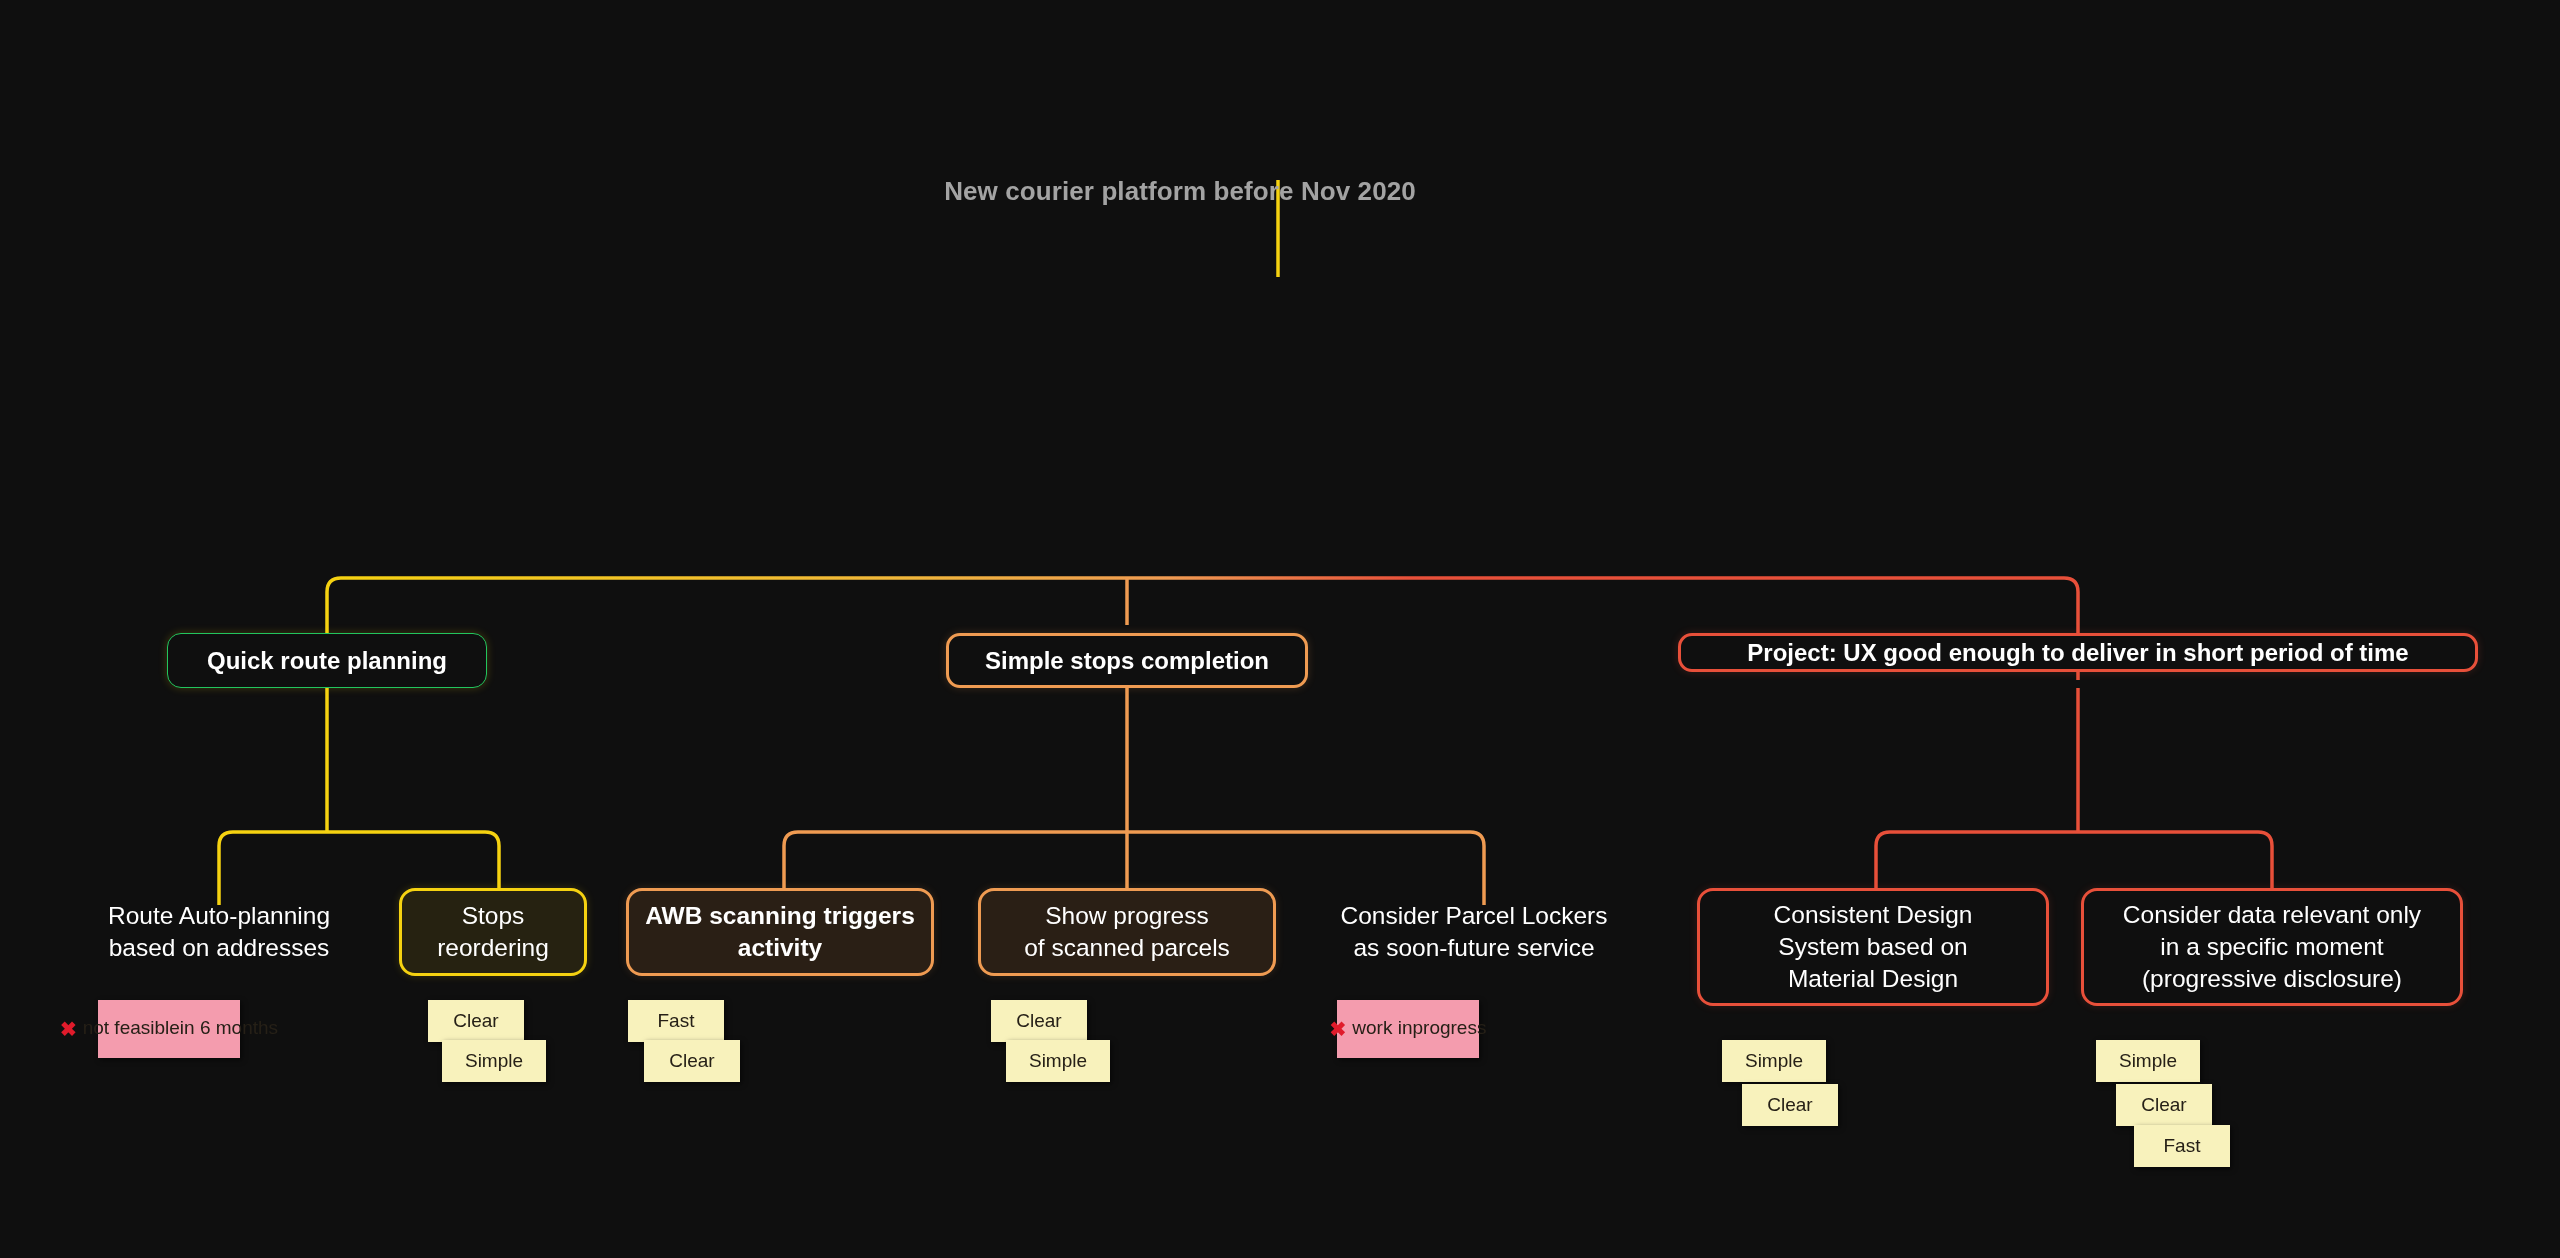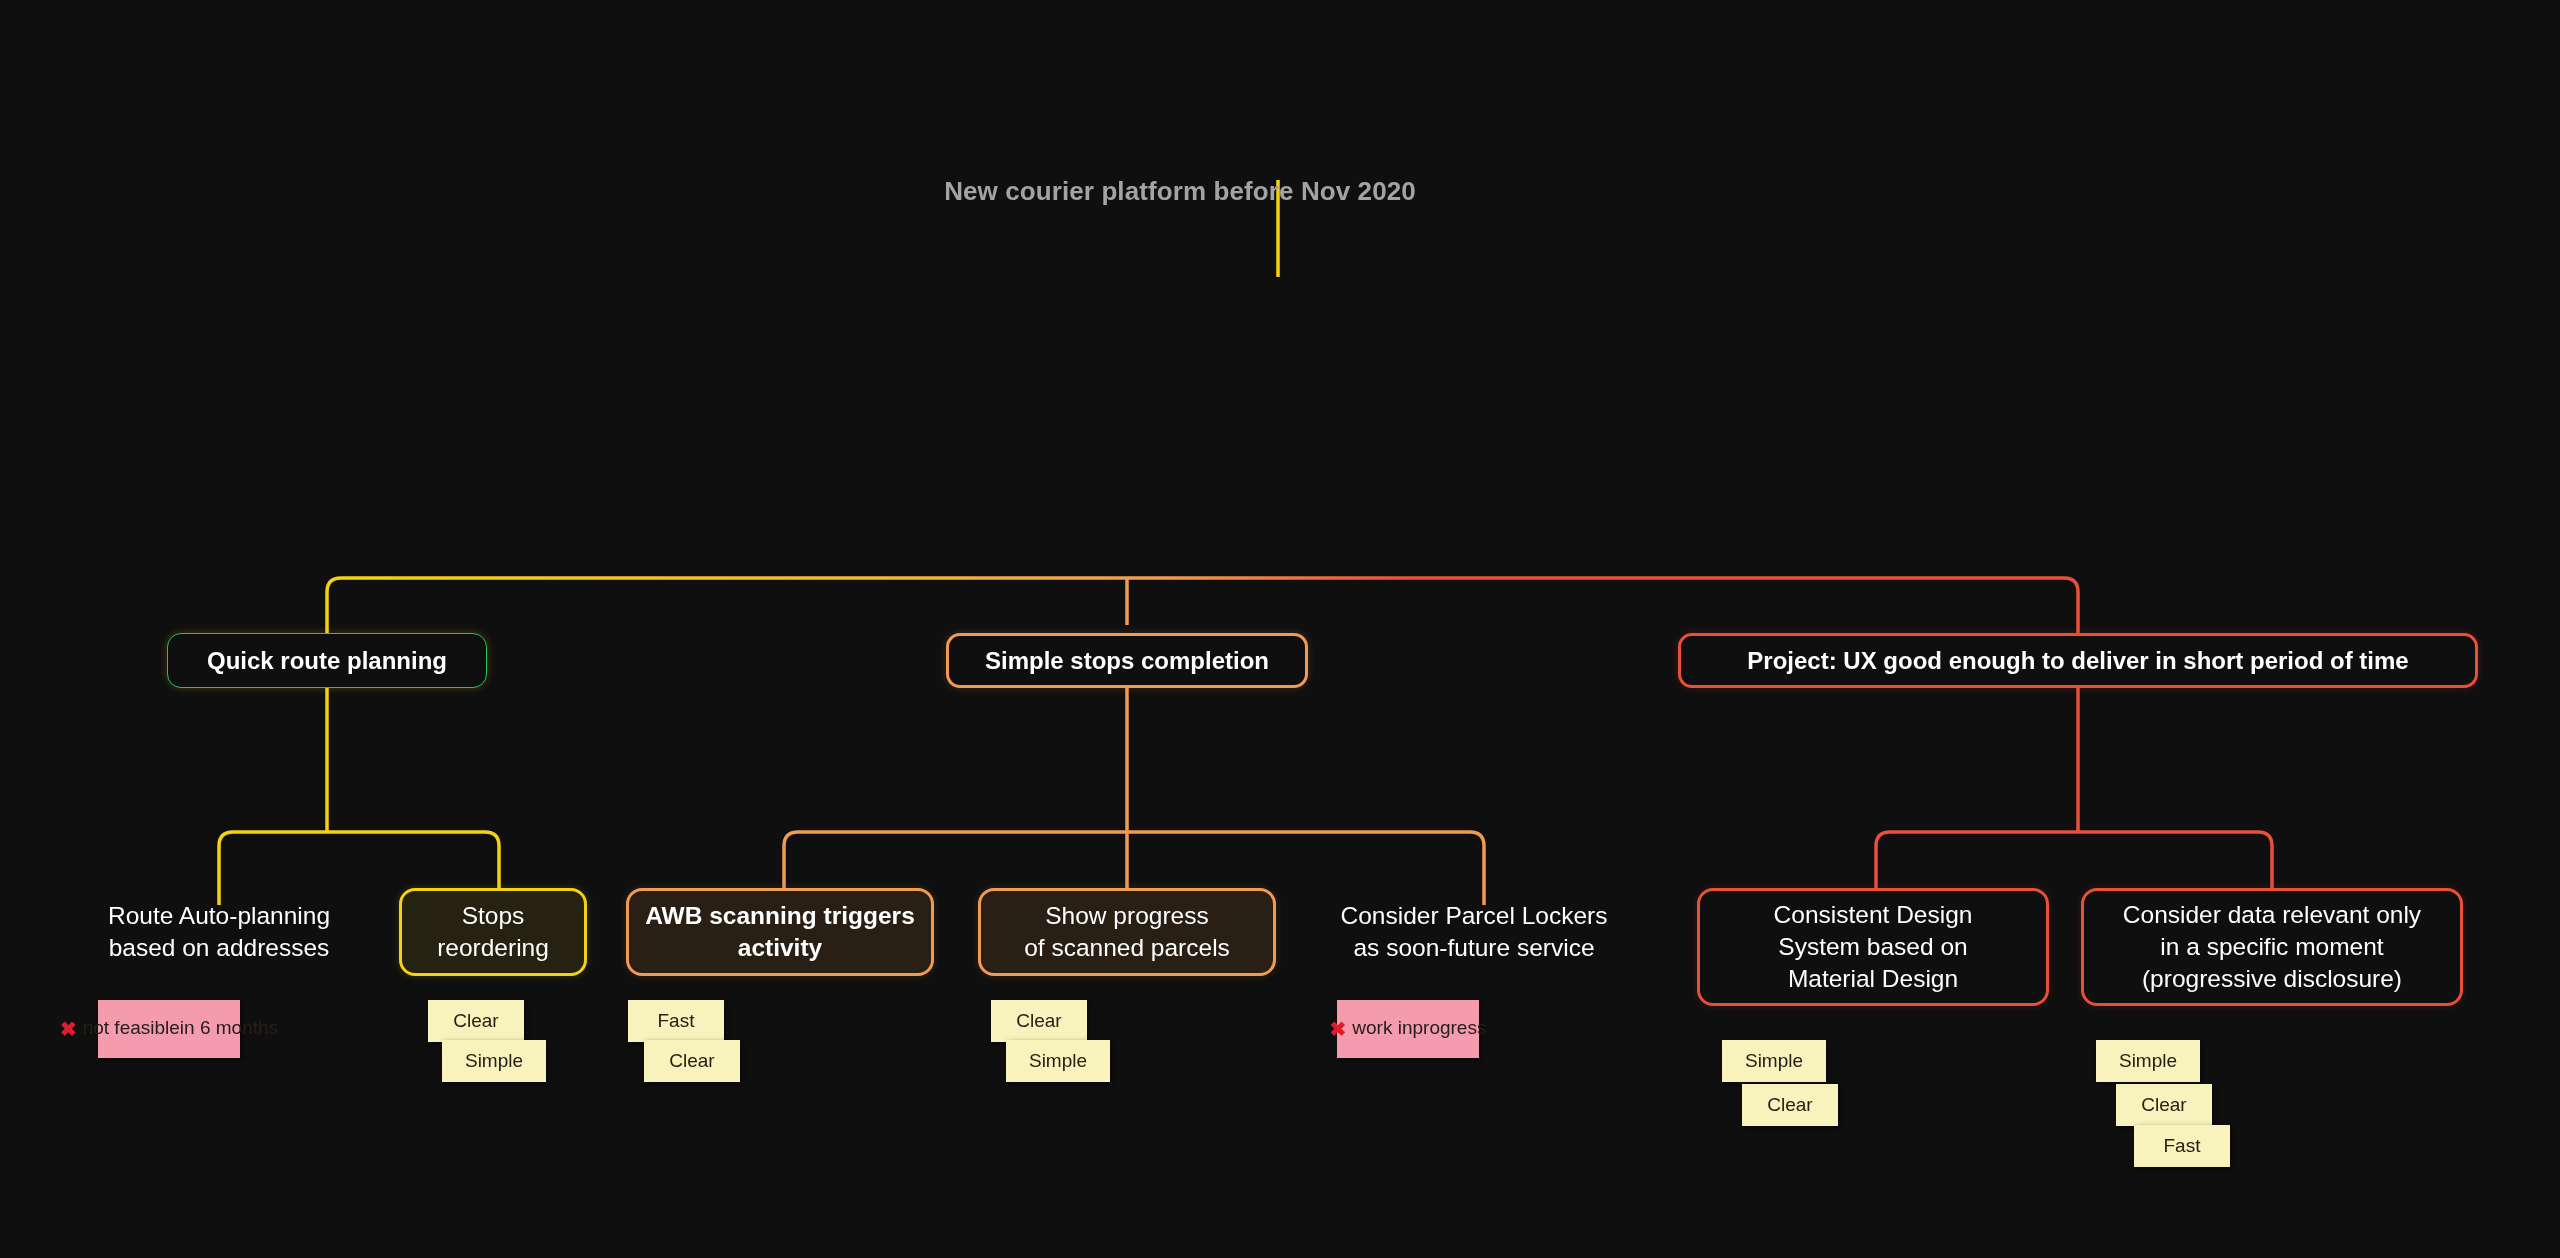--- a/index.html
+++ b/index.html
@@ -122,21 +122,21 @@
 
 
   <div class="pill y" style="left:167px; top:633px; width:320px; height:55px;">
     <span>Quick route planning</span>
   </div>
 
   <div class="pill o" style="left:946px; top:633px; width:362px; height:55px;">
     <span>Simple stops completion</span>
   </div>
 
-  <div class="pill r" style="left:1678px; top:633px; width:800px; height:55px;">
+  <div class="pill r" style="left:1678px; top:633px; width:800px; height:39px;">
     <span>Project: UX good enough to deliver in short period of time</span>
   </div>
 
   <div class="leaf plain" style="left:69px; top:893px; width:300px; height:78px;">
     <div>
       <span>Route Auto-planning</span><br>
       <span>based on addresses</span>
     </div>
   </div>
   <div class="sticky warn" style="left:98px; top:1000px; width:142px; height:58px;">

